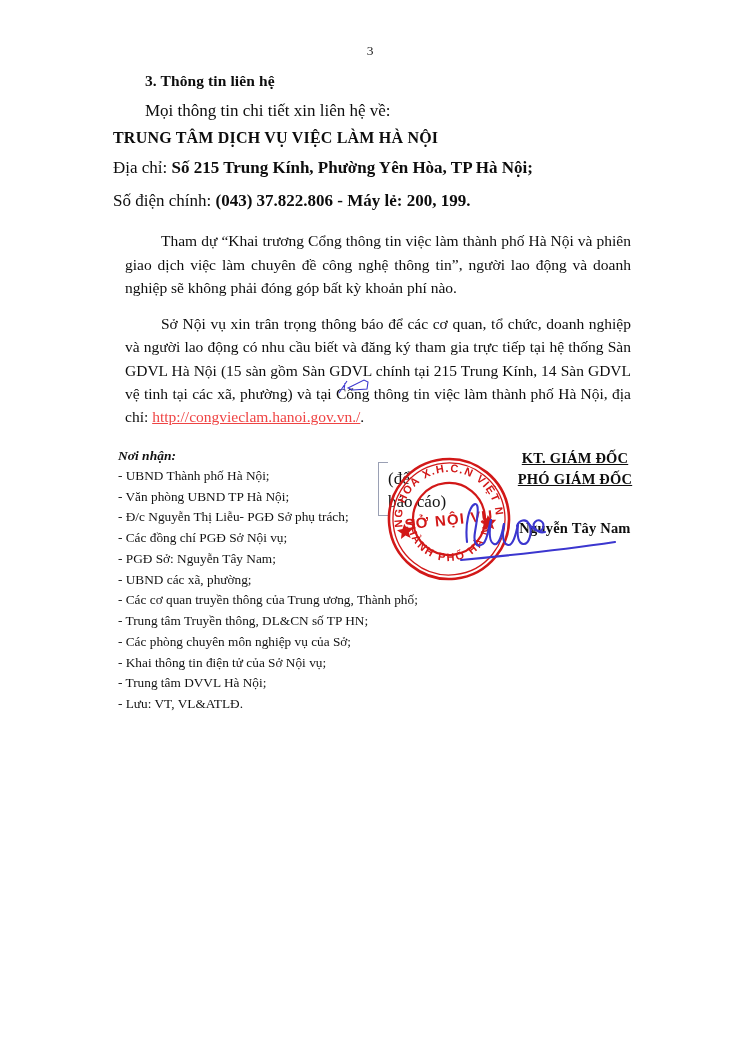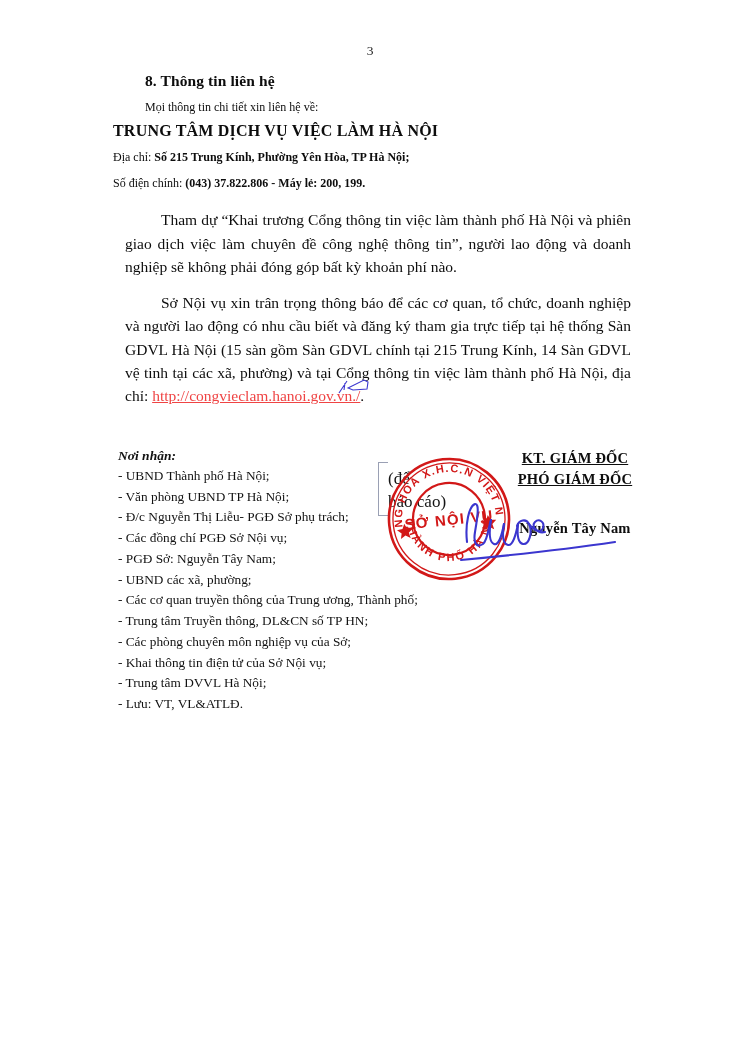--- a/index.html
+++ b/index.html
@@ -18,21 +18,21 @@
   }
   .body-wrap{
     position:absolute;left:113px;top:72px;width:518px;
     color:#0d0d0d;
   }
   .sec-head{
     font-size:15.5px;font-weight:bold;
     margin:0 0 7px 0;text-indent:32px;letter-spacing:.1px;
   }
   .line{
-    font-size:12px;margin:9px 0 6px 0;line-height:1.40;
+    font-size:17px;margin:9px 0 6px 0;line-height:1.40;
   }
   .indent-1{text-indent:32px;}
   .org-name{
     font-size:16px;font-weight:bold;margin:0 0 6px 0;
     letter-spacing:.2px;
   }
   .bold{font-weight:bold;}
   .para{
     font-size:15.5px;line-height:1.52;
     text-align:justify;text-indent:36px;
@@ -99,21 +99,21 @@
 </style>
 </head>
 <body>
 
 <div class="page">
 
   <div class="page-number">3</div>
 
   <div class="body-wrap">
 
-    <p class="sec-head">8. Thông tin liên hệ</p>
+    <p class="sec-head">3. Thông tin liên hệ</p>
 
     <p class="line indent-1">Mọi thông tin chi tiết xin liên hệ về:</p>
 
     <p class="org-name">TRUNG TÂM DỊCH VỤ VIỆC LÀM HÀ NỘI</p>
 
     <p class="line"><span>Địa chỉ: </span><span class="bold">Số 215 Trung Kính, Phường Yên Hòa, TP Hà Nội;</span></p>
 
     <p class="line"><span>Số điện chính: </span><span class="bold">(043) 37.822.806 - Máy lẻ: 200, 199.</span></p>
 
     <div class="gap-a"></div>

